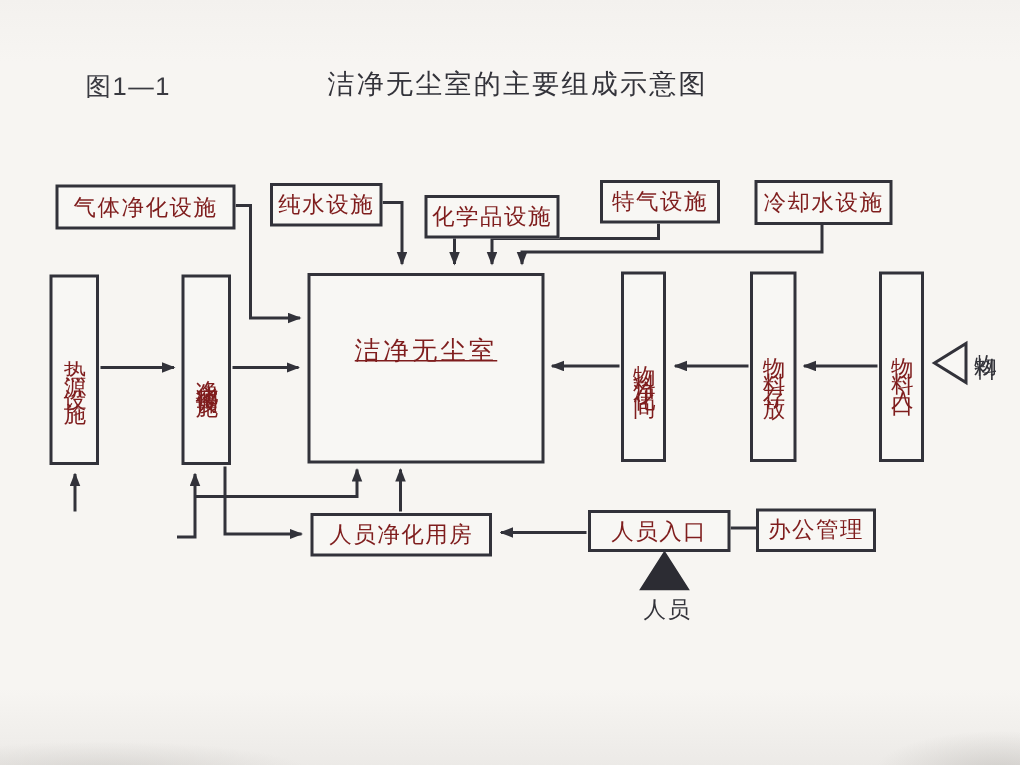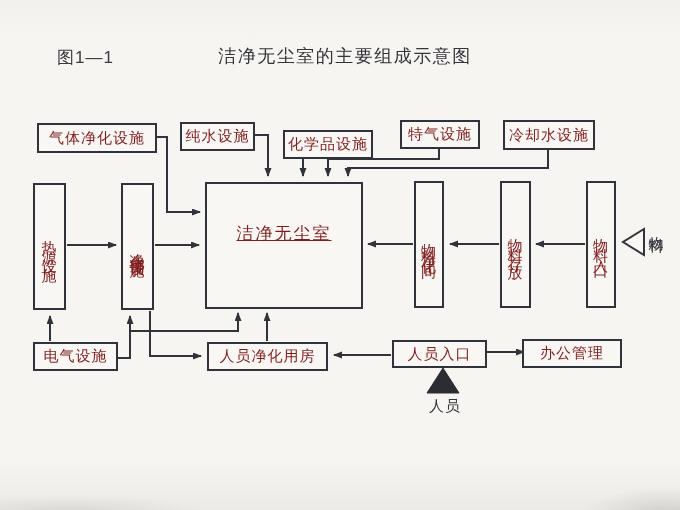--- a/index.html
+++ b/index.html
@@ -111,29 +111,26 @@
   <div class="node vbox sp-5" style="left:414px;top:181px;width:30px;height:127px;">
     <span>物料净化间</span>
   </div>
   <div class="node vbox sp-4" style="left:500px;top:181px;width:31px;height:127px;">
     <span>物料存放</span>
   </div>
   <div class="node vbox sp-4" style="left:586px;top:181px;width:30px;height:127px;">
     <span>物料入口</span>
   </div>
 
-  <div class="node" style="left:33px;top:342px;width:85px;height:29px;">
-    <span>电气设施</span>
-  </div>
   <div class="node" style="left:207px;top:342px;width:121px;height:29px;">
     <span>人员净化用房</span>
   </div>
   <div class="node" style="left:392px;top:340px;width:95px;height:28px;">
     <span>人员入口</span>
   </div>
-  <div class="node" style="left:522px;top:339px;width:100px;height:29px;">
+  <div class="node" style="left:504px;top:339px;width:80px;height:29px;">
     <span>办公管理</span>
   </div>
 
   <div class="flow-label vert" style="left:646px;top:225px;height:42px;">物料</div>
   <div class="flow-label" style="left:426px;top:397px;width:38px;text-align:center;">人员</div>
 
 </div>
 
 </body></html>

